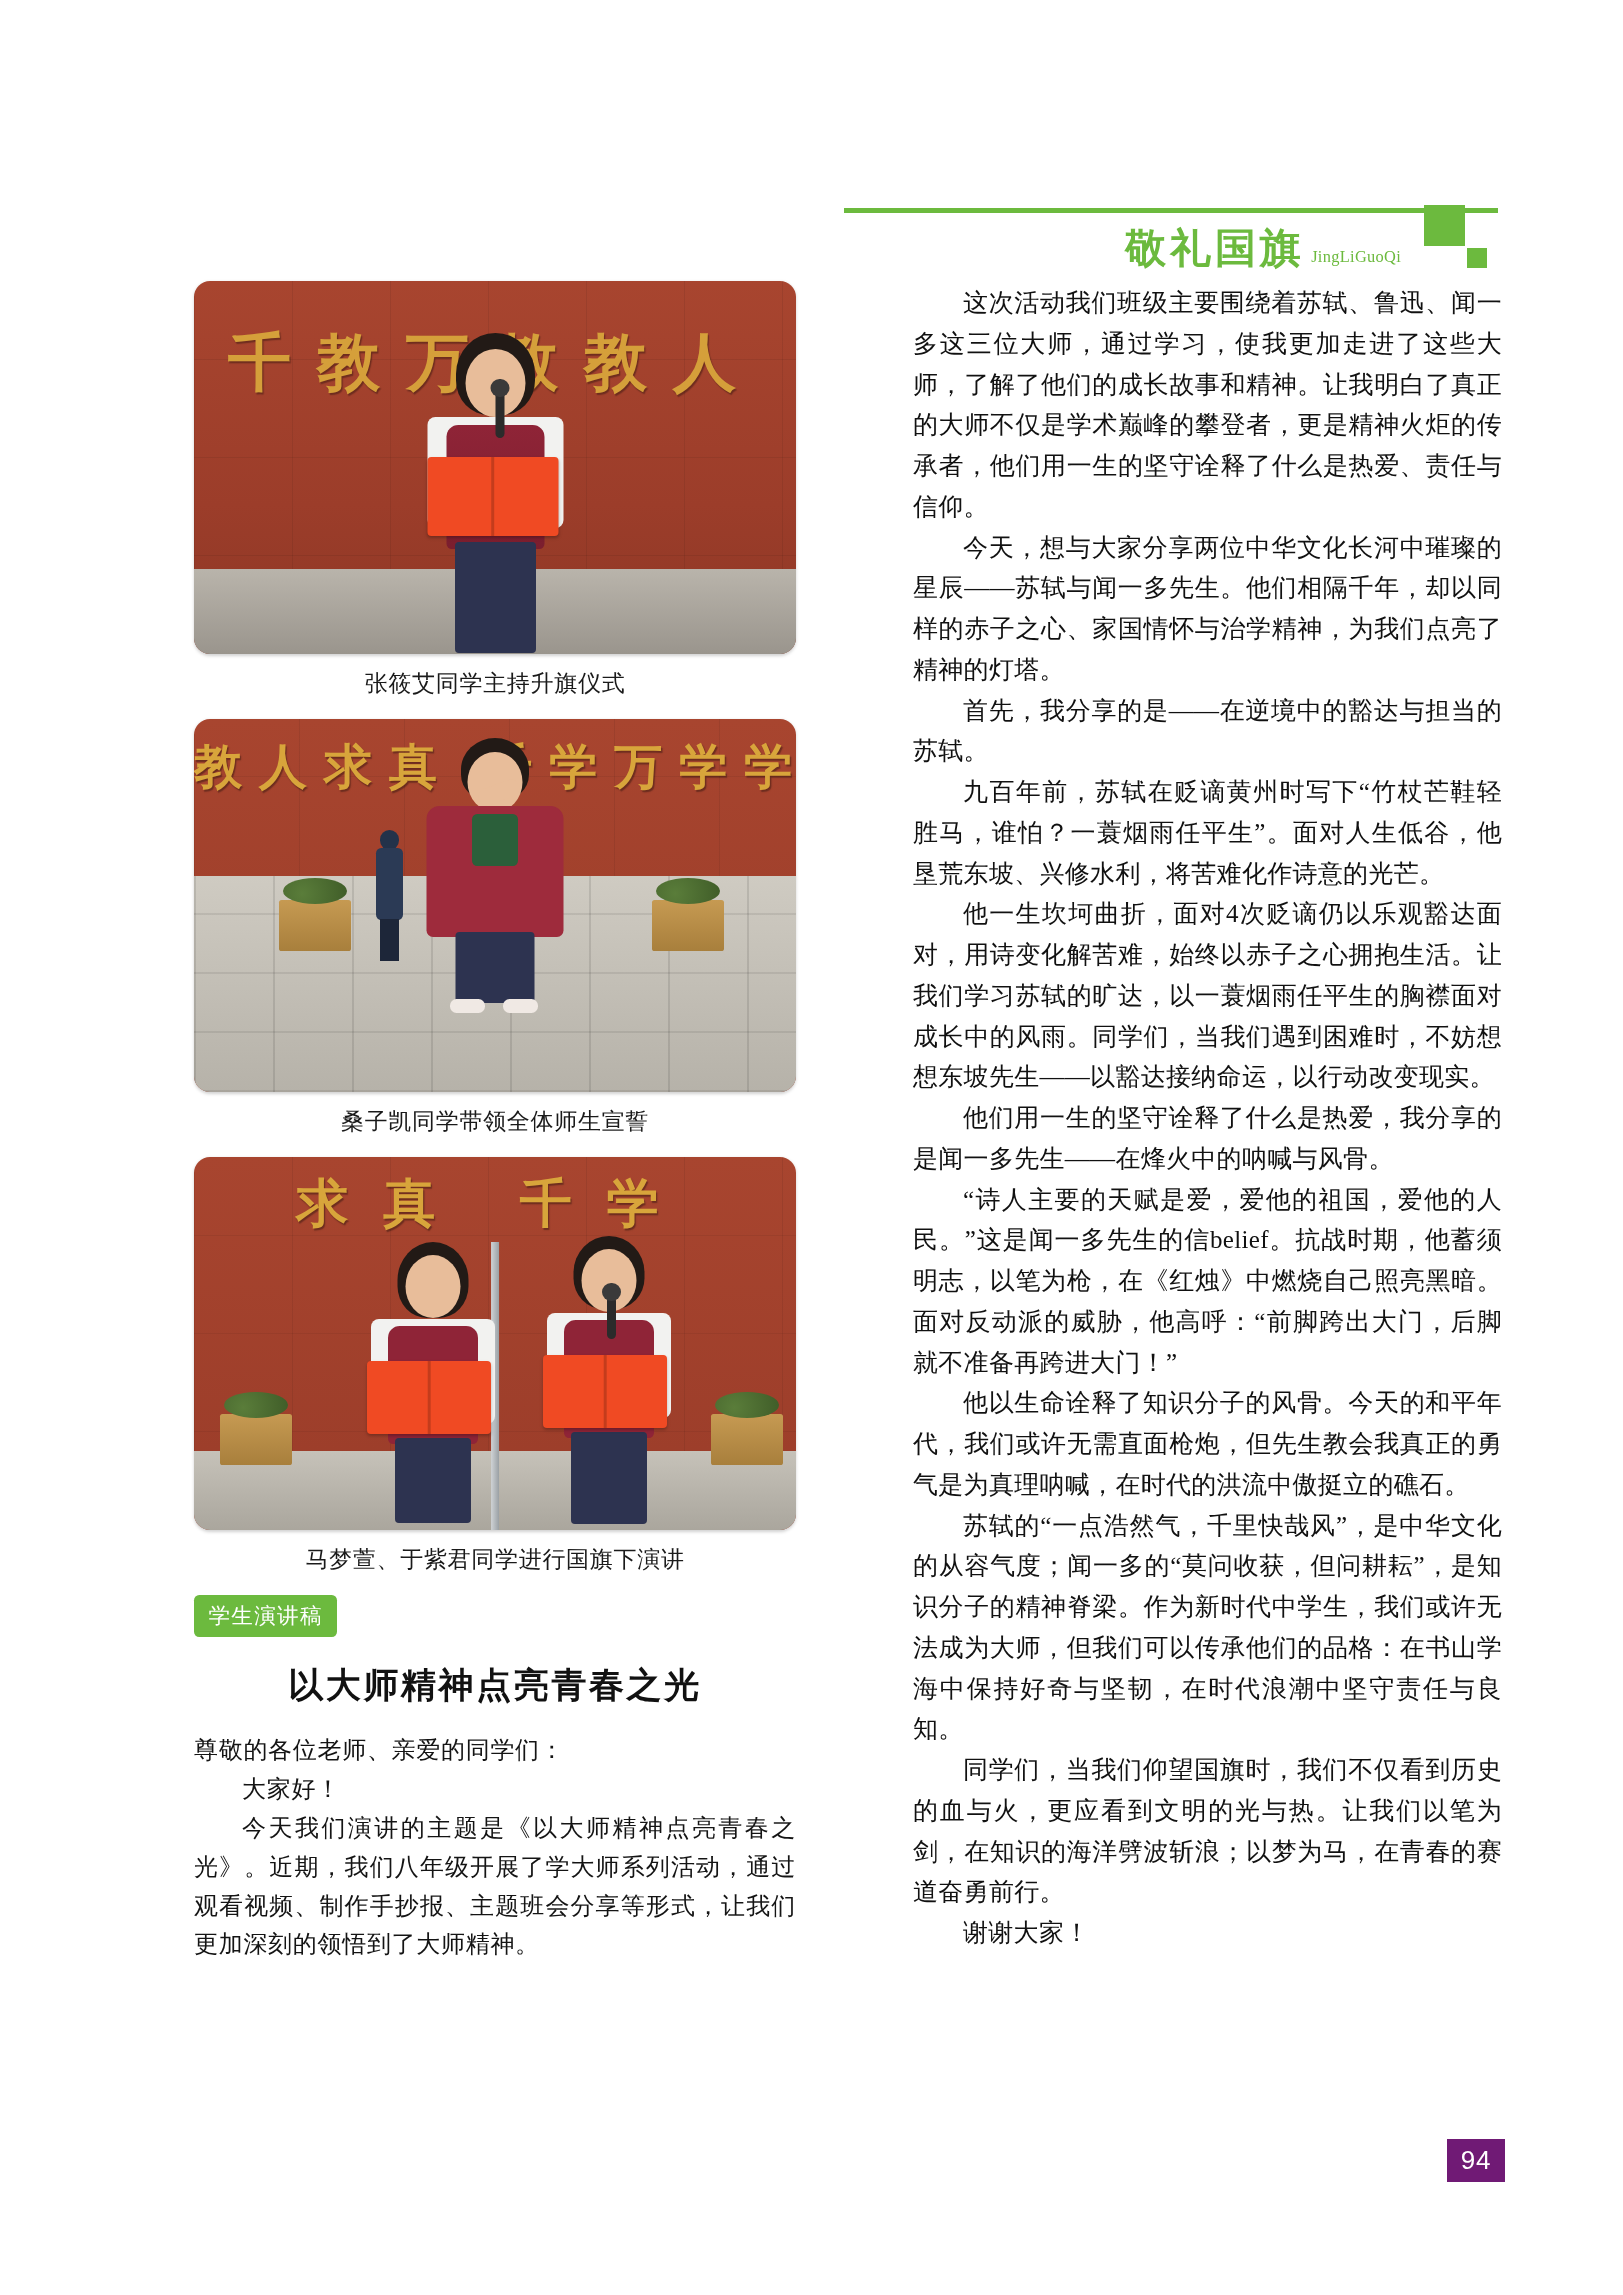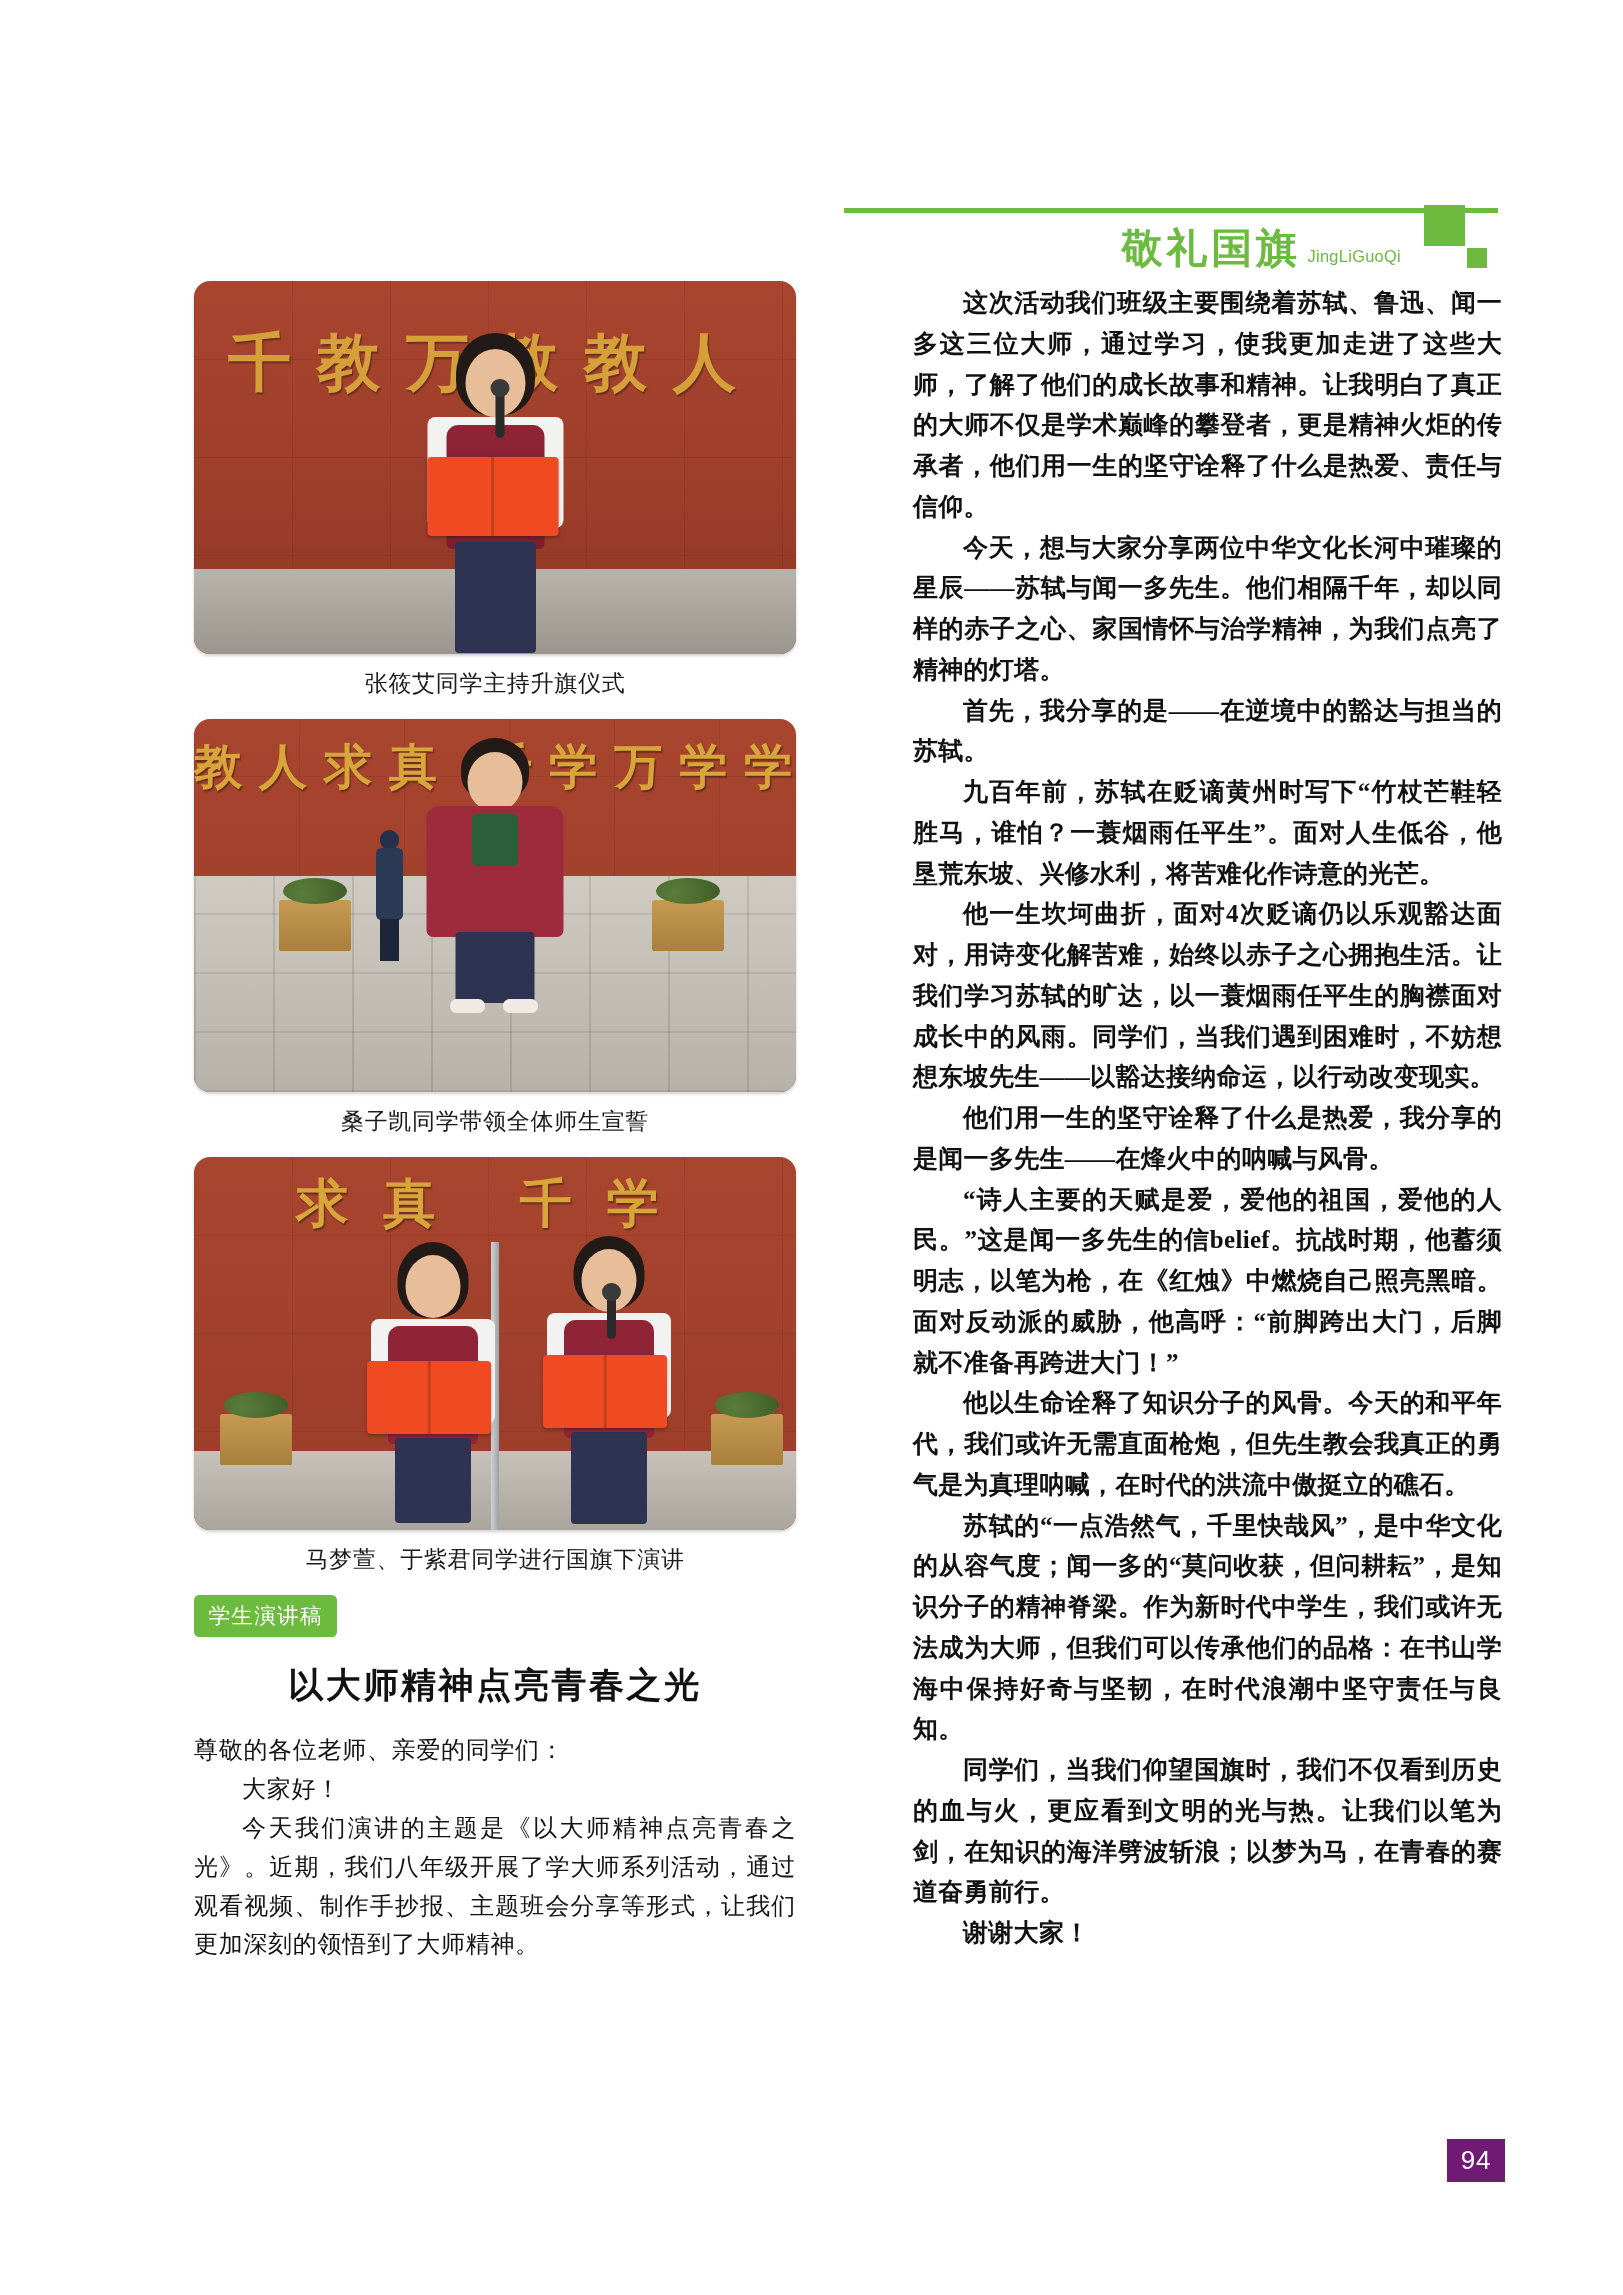--- a/index.html
+++ b/index.html
@@ -37,21 +37,21 @@
     top: 145px;
     transform: translateY(-100%);
     font-family: "Liberation Sans", sans-serif;
     font-weight: bold;
     font-size: 41px;
     letter-spacing: 3.9px;
     color: #6cba3e;
     white-space: nowrap;
   }
   .header-title-en {
-    font-family: Liberation Sans, sans-serif;
+    font-family: Liberation Serif, serif;
     font-weight: normal;
     font-size: 16.4px;
     letter-spacing: 0.3px;
     color: #6cba3e;
     margin-left: 6.5px;
   }
   .header-squares {
     position: absolute;
     right: 0;
     top: 145px;
@@ -247,21 +247,20 @@
   }
   .body-text p { margin: 0; }
   .indent { text-indent: 2em; }
 
   
   .right-col {
     position: absolute;
     left: 913px;
     top: 283px;
     width: 589px;
-    font-weight: bold;
   }
   .right-col p {
     margin: 0;
     text-indent: 2em;
     font-family: "Liberation Serif", serif;
     font-size: 25px;
     line-height: 1.63;
     letter-spacing: 0.3px;
     color: #111;
     text-align: justify;

